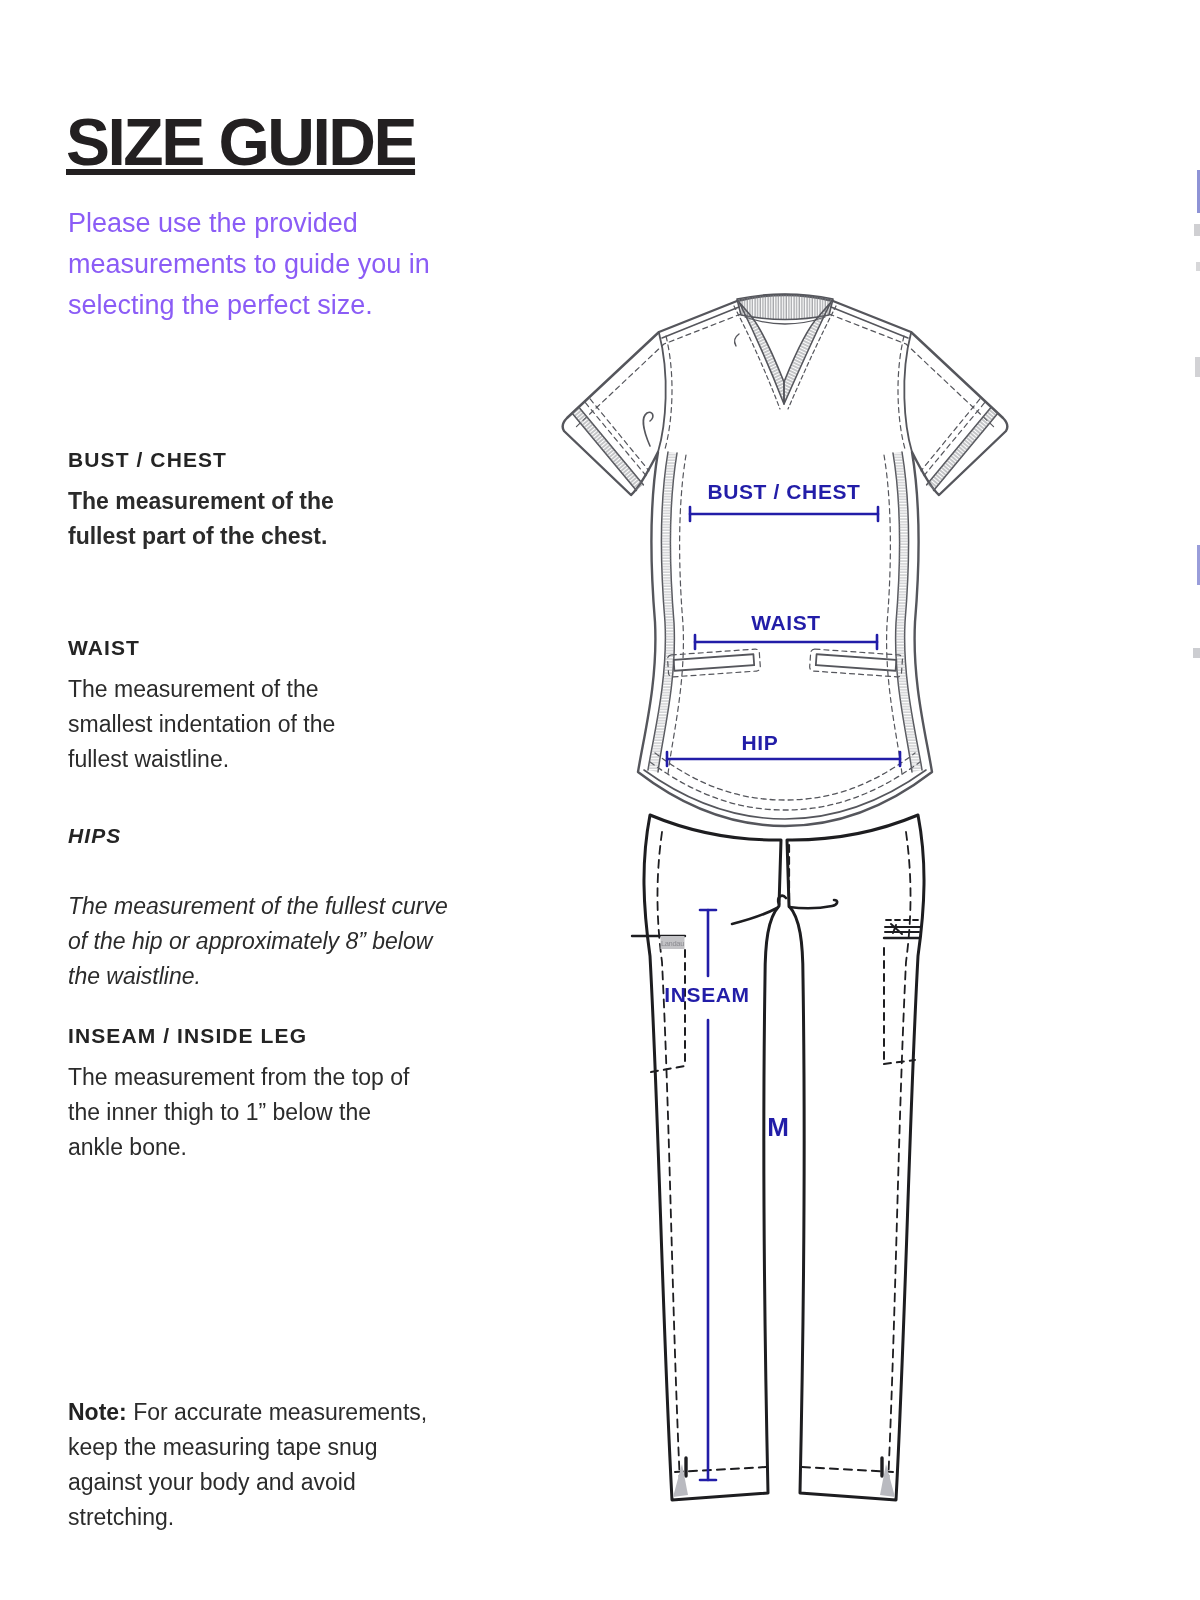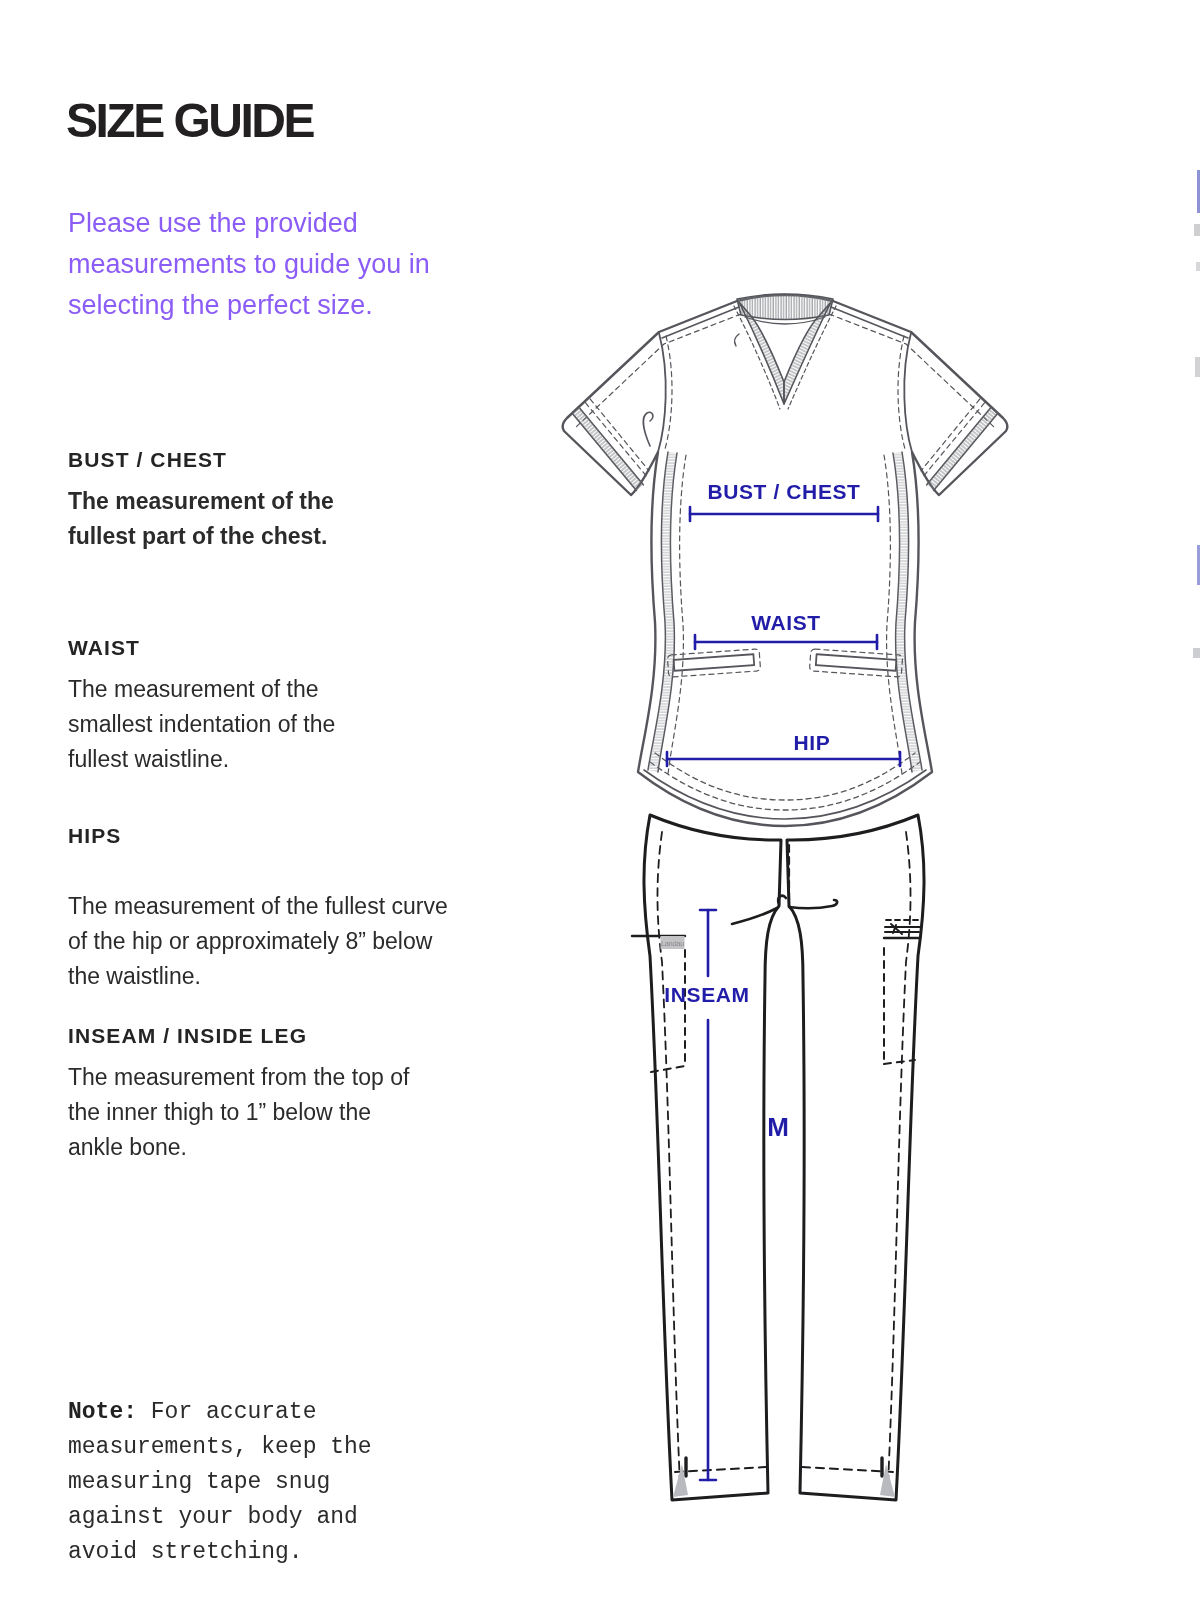--- a/index.html
+++ b/index.html
@@ -2,46 +2,46 @@
 <html><head>
 <meta charset="utf-8">
 <style>
   html,body{margin:0;padding:0;background:#ffffff;}
   .page{
     position:relative;width:1200px;height:1600px;background:#ffffff;overflow:hidden;
     font-family:"Liberation Sans", sans-serif;color:#2d2d2d;
   }
   .abs{position:absolute;}
   .page-title{
-    left:66px;top:64px;font-size:48px;font-weight:800;letter-spacing:-2.5px;
-    color:#232021;line-height:1.05;white-space:nowrap;
+    left:66px;top:64px;font-size:66px;font-weight:800;letter-spacing:-2.5px;
+    color:#232021;line-height:1.05;white-space:nowrap;text-decoration:underline;
   }
   .intro{
     left:68px;top:176px;width:440px;font-size:27px;line-height:41px;color:#8b5cf6;
   }
   .section{left:68px;}
   .section h3{
     margin:0;font-size:21px;font-weight:700;letter-spacing:1.1px;color:#242424;line-height:24px;
   }
   .section p{margin:12px 0 0 0;font-size:23px;line-height:35px;color:#2b2b2b;}
   .sec-bust{top:448px;} .sec-bust p{max-width:320px;font-weight:bold;}
   .sec-waist{top:636px;} .sec-waist p{max-width:330px;}
-  .sec-hips{top:824px;} .sec-hips p{max-width:400px;margin-top:41px;}
+  .sec-hips{top:824px;font-style:italic;} .sec-hips p{max-width:400px;margin-top:41px;}
   .sec-inseam{top:1024px;} .sec-inseam p{max-width:360px;}
-  .note{left:68px;top:1372px;width:360px;font-size:23px;line-height:35px;color:#2b2b2b;font-family:Liberation Mono, monospace;}
+  .note{left:68px;top:1372px;width:360px;font-size:23px;line-height:35px;color:#2b2b2b;}
   .note b{color:#222;}
   svg.diagram{left:0;top:0;}
   .mlabel{
     color:#221da8;font-weight:700;font-size:21px;letter-spacing:0.6px;
     transform:translateX(-50%);white-space:nowrap;
   }
   .mlabel.size{font-size:26px;letter-spacing:0;}
   .lab-bust{left:784px;top:480px;}
   .lab-waist{left:786px;top:611px;}
-  .lab-hip{left:812px;top:731px;}
+  .lab-hip{left:760px;top:731px;}
   .lab-inseam{left:707px;top:983px;}
   .lab-size{left:778px;top:1112px;}
   .edge{position:absolute;}
   .edge.b1{left:1197px;top:170px;width:3px;height:43px;background:#8e93d6;}
   .edge.g1{left:1194px;top:224px;width:6px;height:12px;background:#cfcfd2;}
   .edge.g2{left:1196px;top:262px;width:4px;height:9px;background:#d7d7d9;}
   .edge.g3{left:1195px;top:357px;width:5px;height:20px;background:#d2d2d5;}
   .edge.b2{left:1197px;top:545px;width:3px;height:40px;background:#999dda;}
   .edge.g4{left:1193px;top:648px;width:7px;height:10px;background:#cccdd1;}
 </style>

